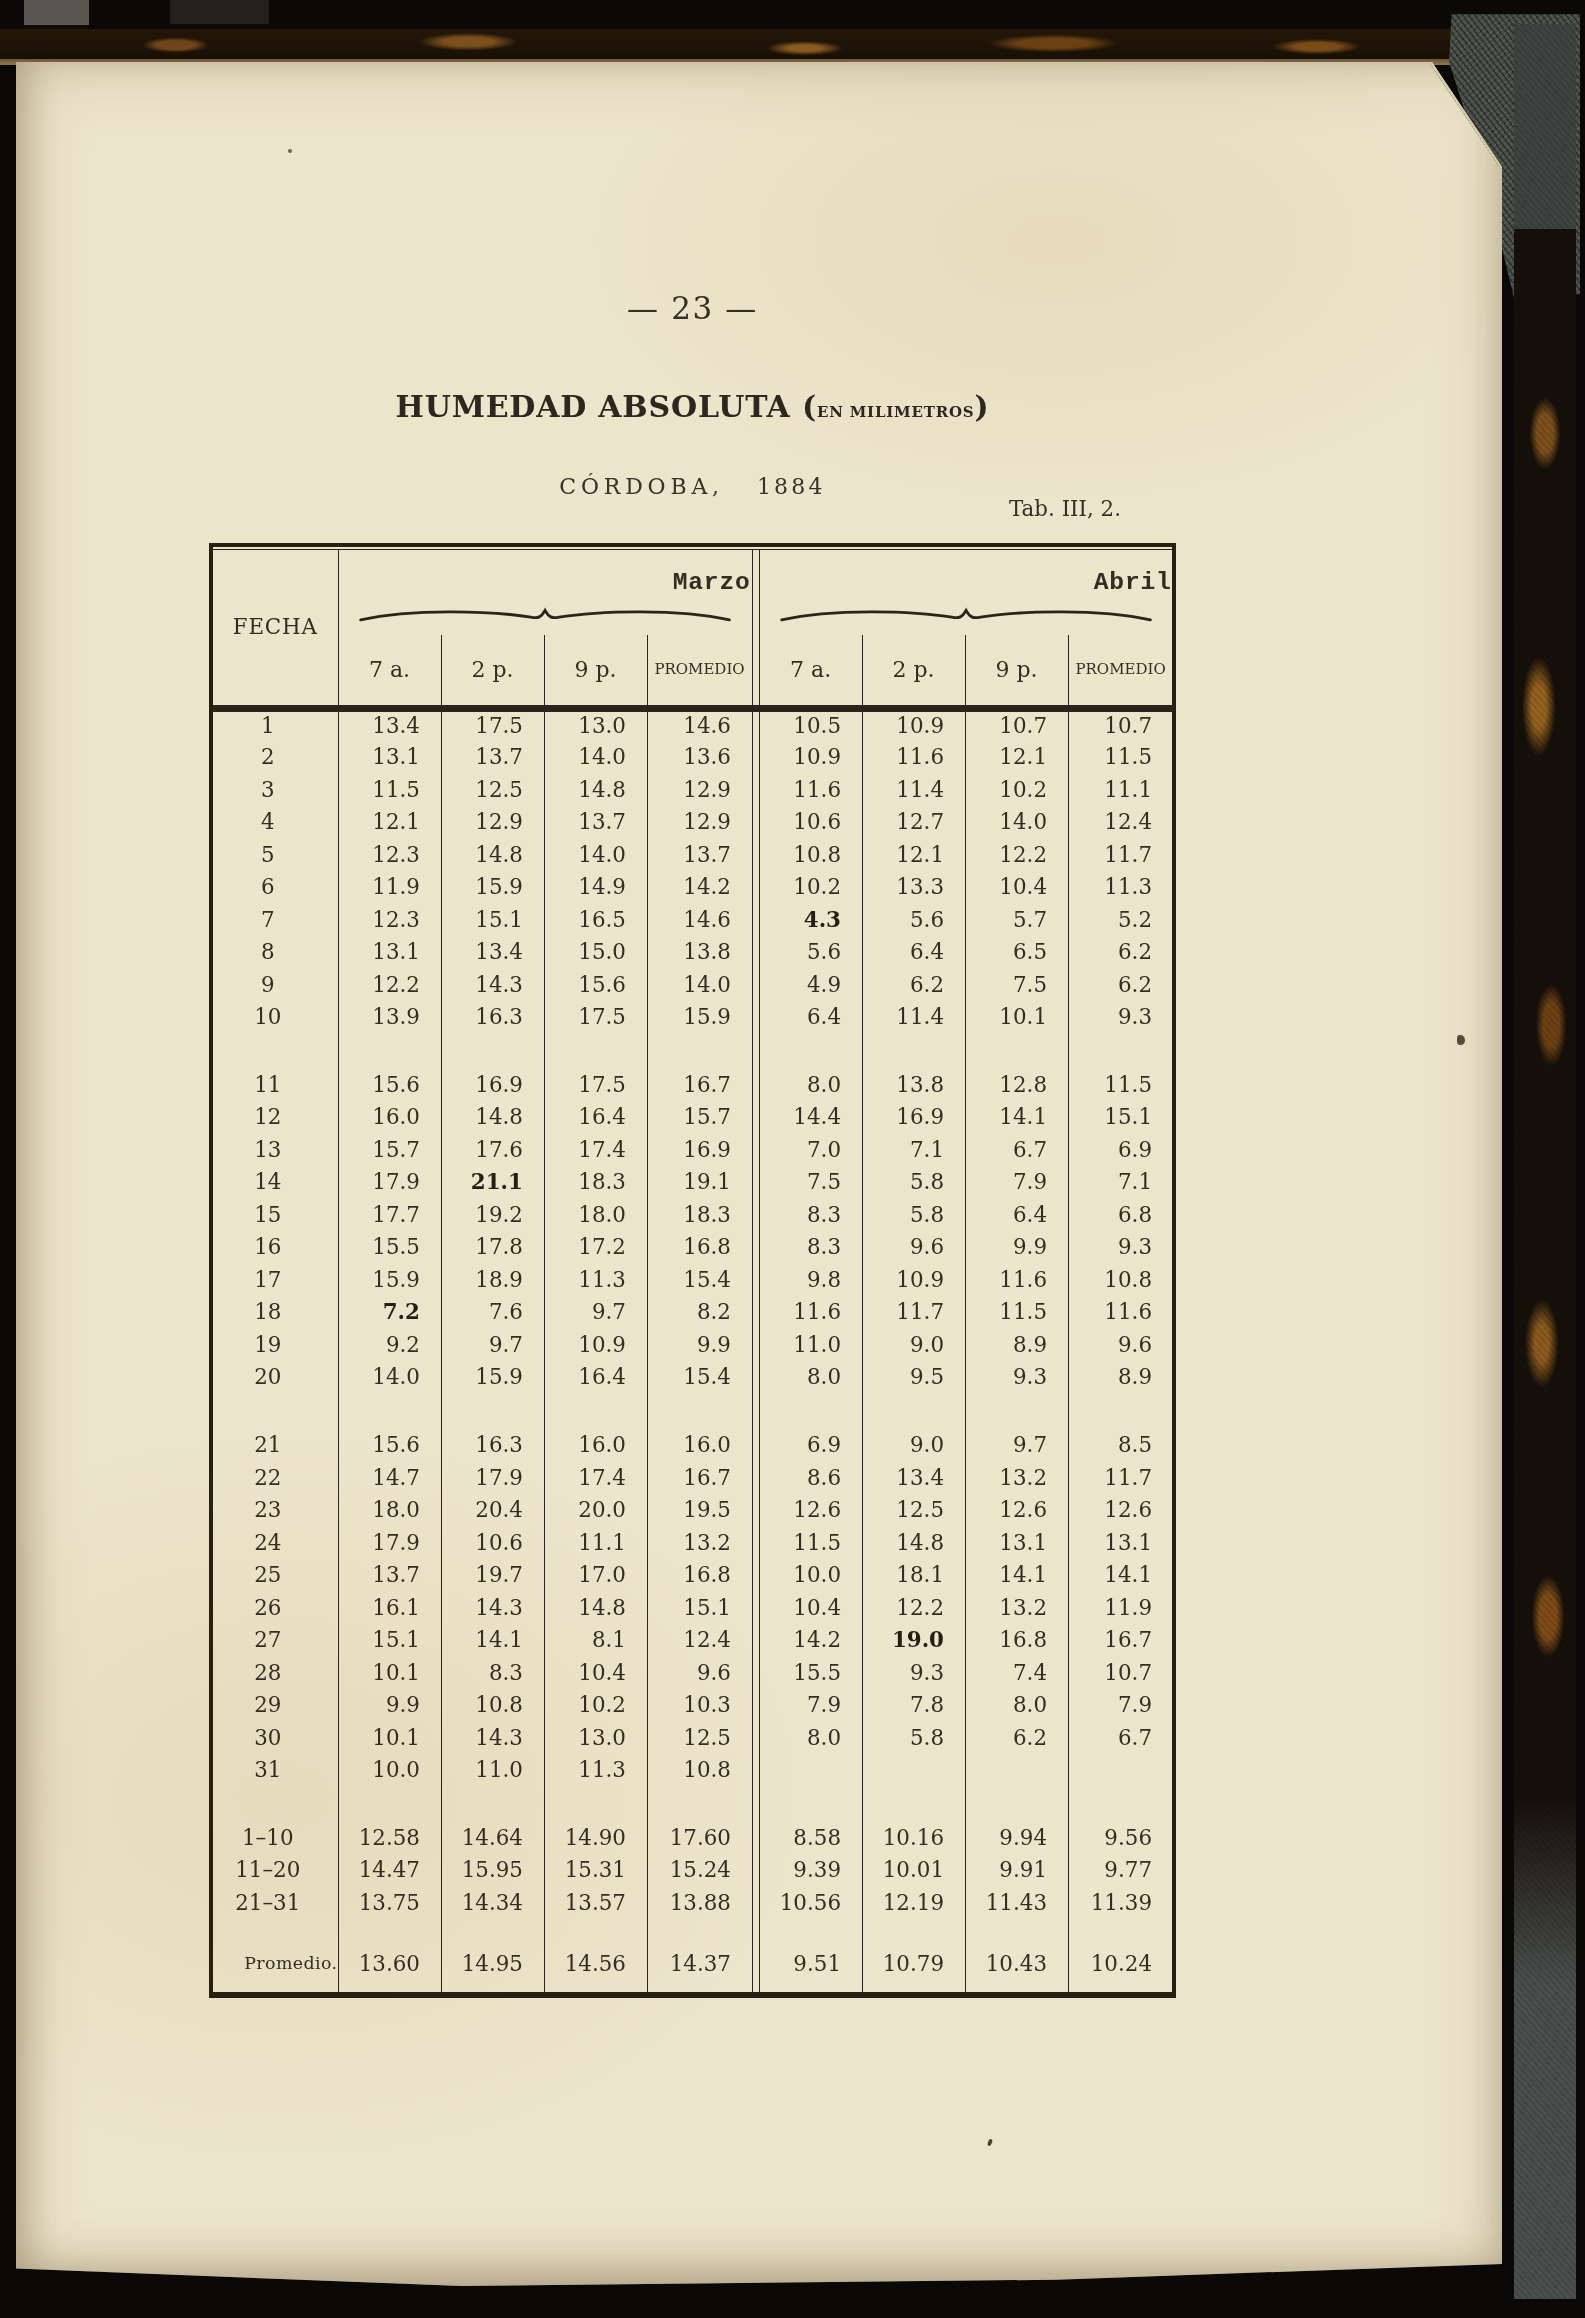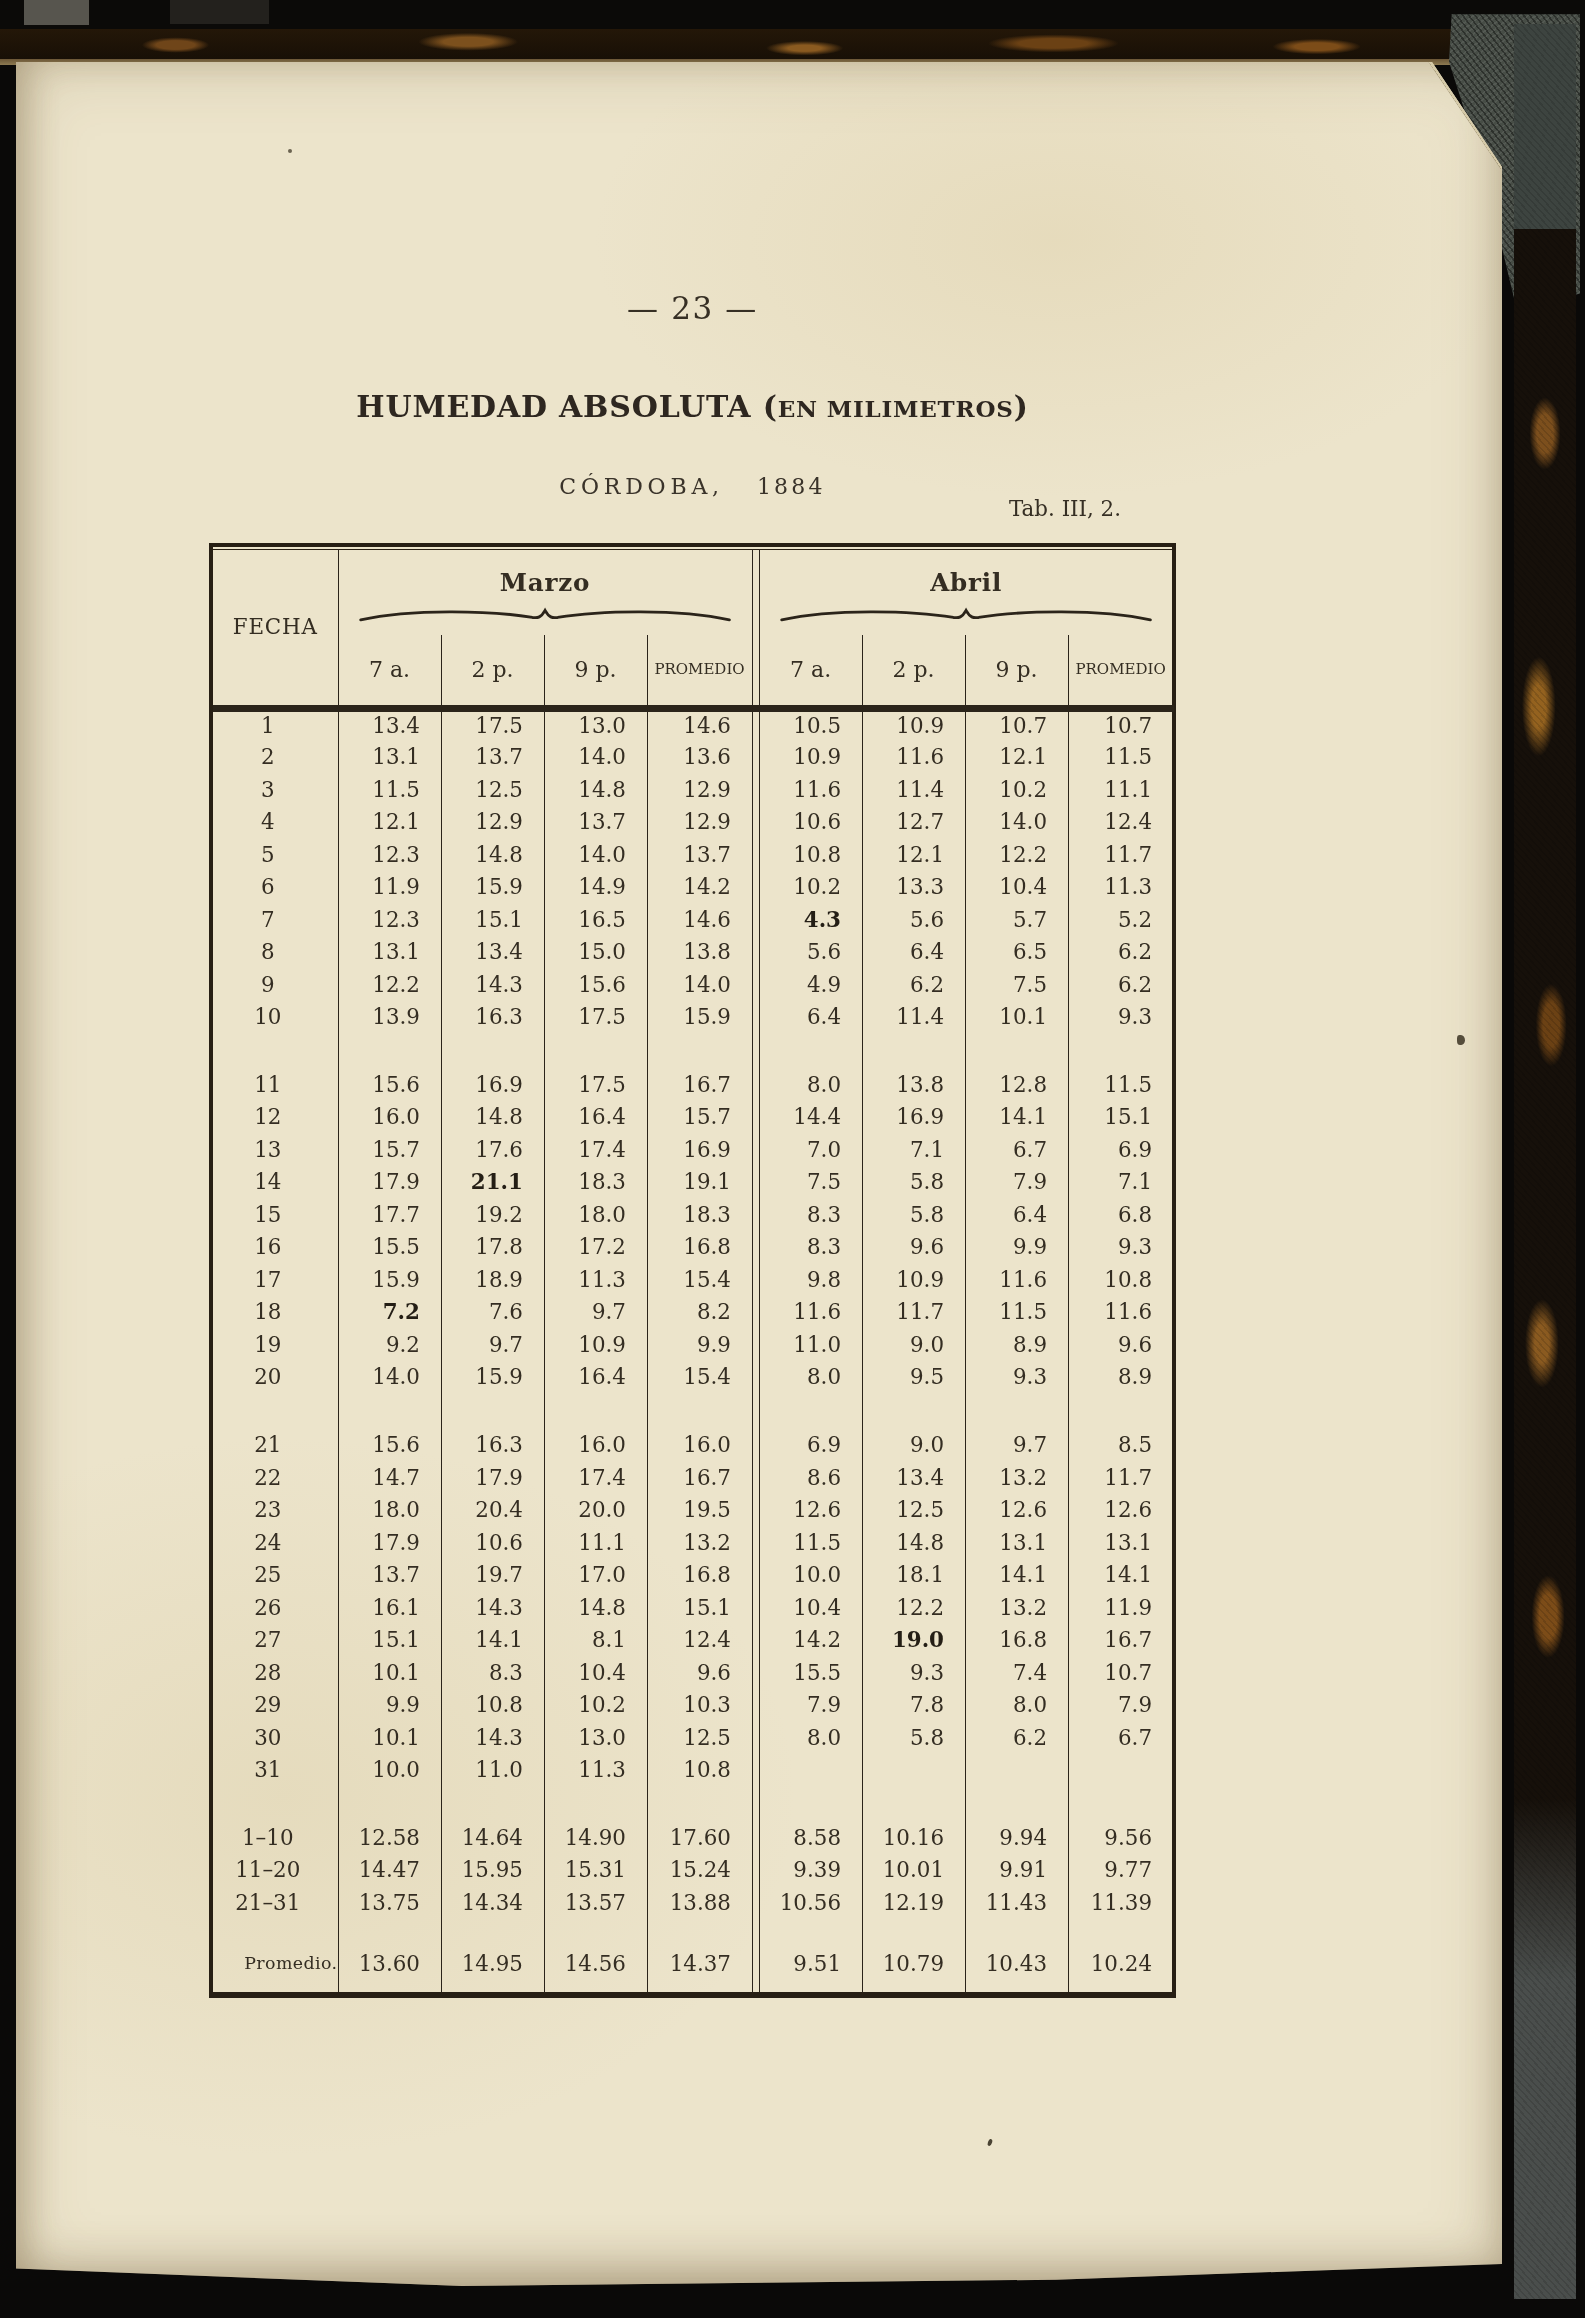--- a/index.html
+++ b/index.html
@@ -51,39 +51,39 @@
   .corner-stripes{position:absolute;left:calc(100% - 101px);top:44px;width:133px;height:10.3px;
     transform:rotate(56deg);
     background:repeating-linear-gradient(180deg,#d6cba9 0 2.4px,#a99d7d 2.4px 4px,#c4b895 4px 7.1px);}
 
   .content{position:absolute;left:193px;top:0;width:967px;}
 
   .page-number{position:absolute;left:0;top:228px;width:100%;text-align:center;
     font-size:31px;color:#362f24;letter-spacing:1.6px;}
   .doc-title{position:absolute;left:0;top:327px;width:100%;text-align:center;
     font-size:30px;font-weight:700;color:#2e2720;letter-spacing:0.8px;white-space:nowrap;}
-  .doc-title .small{font-size:23px;letter-spacing:0.8px;}
+  .doc-title .small{font-size:15px;letter-spacing:0.8px;}
   .doc-subtitle{position:absolute;left:0;top:412px;width:100%;text-align:center;
     font-size:22px;color:#3a332a;letter-spacing:4.8px;}
   .doc-subtitle .year{margin-left:33px;letter-spacing:3.2px;}
   .tab-ref{position:absolute;right:55px;top:434px;font-size:21.4px;color:#362f24;}
 
   
   .table-frame{position:absolute;left:0;top:481px;width:967px;height:1455px;
     box-sizing:border-box;border:4px solid #271f14;border-top-width:4.8px;border-bottom-width:6.3px;
     padding:1.6px 1.6px 0 0;}
   table{border-collapse:collapse;table-layout:fixed;width:100%;height:100%;
     border-top:1.6px solid #271f14;border-right:1.6px solid #271f14;
     font-size:21.4px;line-height:1;color:#342d22;}
   th,td{box-sizing:border-box;font-weight:normal;overflow:hidden;}
 
   tr.month-row th{height:86px;vertical-align:middle;}
   .fecha-th{border-right:1.6px solid #2b241a;border-bottom:7.1px solid #2b241a;
     text-align:center;font-size:21.4px;letter-spacing:0.8px;margin-top:15px;}
-  .month-th{text-align:center;}
+  .month-th{text-align:right;font-family:Liberation Mono, monospace;}
   .month-name{font-size:24.6px;font-weight:700;letter-spacing:0.8px;margin-top:11px;}
   .brace{display:block;margin:8px auto 0;width:92%;height:20.6px;}
   .mid-th{border-left:1.6px solid #2b241a;border-right:1.6px solid #2b241a;
     border-bottom:7.1px solid #2b241a;}
   tr.sub-row th{height:73px;border-left:1.6px solid #2b241a;border-bottom:7.1px solid #2b241a;
     text-align:center;font-size:22px;vertical-align:middle;margin-left:38px;}
   tr.sub-row th.prom{font-size:15px;letter-spacing:0px;}
 
   td{height:32.5px;vertical-align:middle;}
   td.fecha{border-right:1.6px solid #2b241a;text-align:center;padding-right:16px;}

